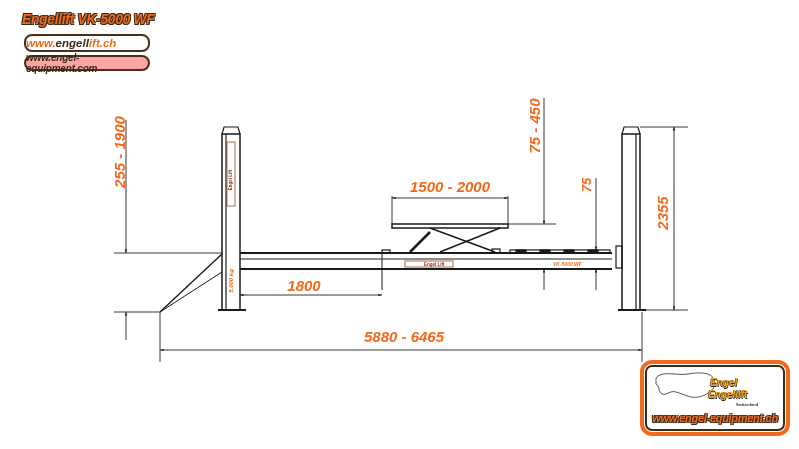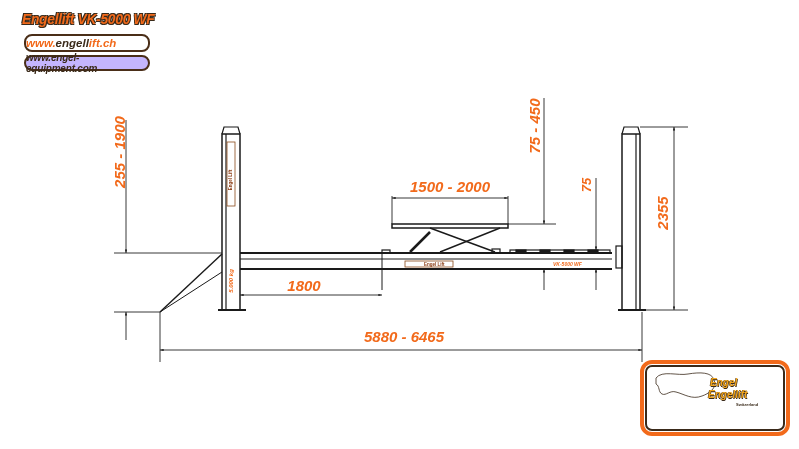--- a/index.html
+++ b/index.html
@@ -10,21 +10,21 @@
     color:#f26a1b; letter-spacing:-0.3px;
     text-shadow:-1px -1px 0 #3a2a1a, 1px -1px 0 #3a2a1a, -1px 1px 0 #3a2a1a, 1px 1px 0 #3a2a1a;
     transform:scaleX(0.92); transform-origin:left top;
   }
   .urlbox {
     position:absolute; border:2px solid #4a2e18; border-radius:8px; box-sizing:border-box;
     display:flex; align-items:center; font-weight:bold; font-style:italic;
   }
   .url1 { left:24px; top:34px; width:126px; height:18px; background:#fff; color:#f26a1b; font-size:11.5px; }
   .url1 .dark { color:#3a2a1a; }
-  .url2 { left:24px; top:55px; width:126px; height:16px; background:#c4b5fd; color:#3a2a1a; font-size:10px; letter-spacing:-0.2px; }
+  .url2 { left:24px; top:55px; width:126px; height:16px; background:#fca5a5; color:#3a2a1a; font-size:10px; letter-spacing:-0.2px; }
 
   svg.drawing { position:absolute; left:0; top:0; }
   .dim {
     font-family:"Liberation Sans", sans-serif; font-weight:bold; font-style:italic;
     fill:#f26a1b;
   }
   .badge {
     position:absolute; left:640px; top:360px; width:150px; height:76px; box-sizing:border-box;
     border:4px solid #f26a1b; border-radius:12px; background:#fff; outline:2px solid #3a2a1a;
     outline-offset:-7px;
@@ -146,13 +146,14 @@
   <text class="dim" x="553" y="266" font-size="5">VK-5000 WF</text>
 </svg>
 
 <div class="badge">
   <svg width="80" height="40" viewBox="0 0 80 40">
     <path d="M8,12 C14,4 30,10 40,8 C52,6 64,6 66,14 C70,22 60,28 54,30 C44,34 36,28 28,26 C22,24 18,30 14,28 C10,26 12,20 8,18 Z" fill="none" stroke="#3a2a1a" stroke-width="0.8"></path>
   </svg>
   <div class="b-engel">Engel</div>
   <div class="b-equip">Engellift</div>
   <div class="b-swiss">Switzerland</div>
+  <div class="b-url">www.engel-equipment.ch</div>
 </div>
 
 </body></html>

